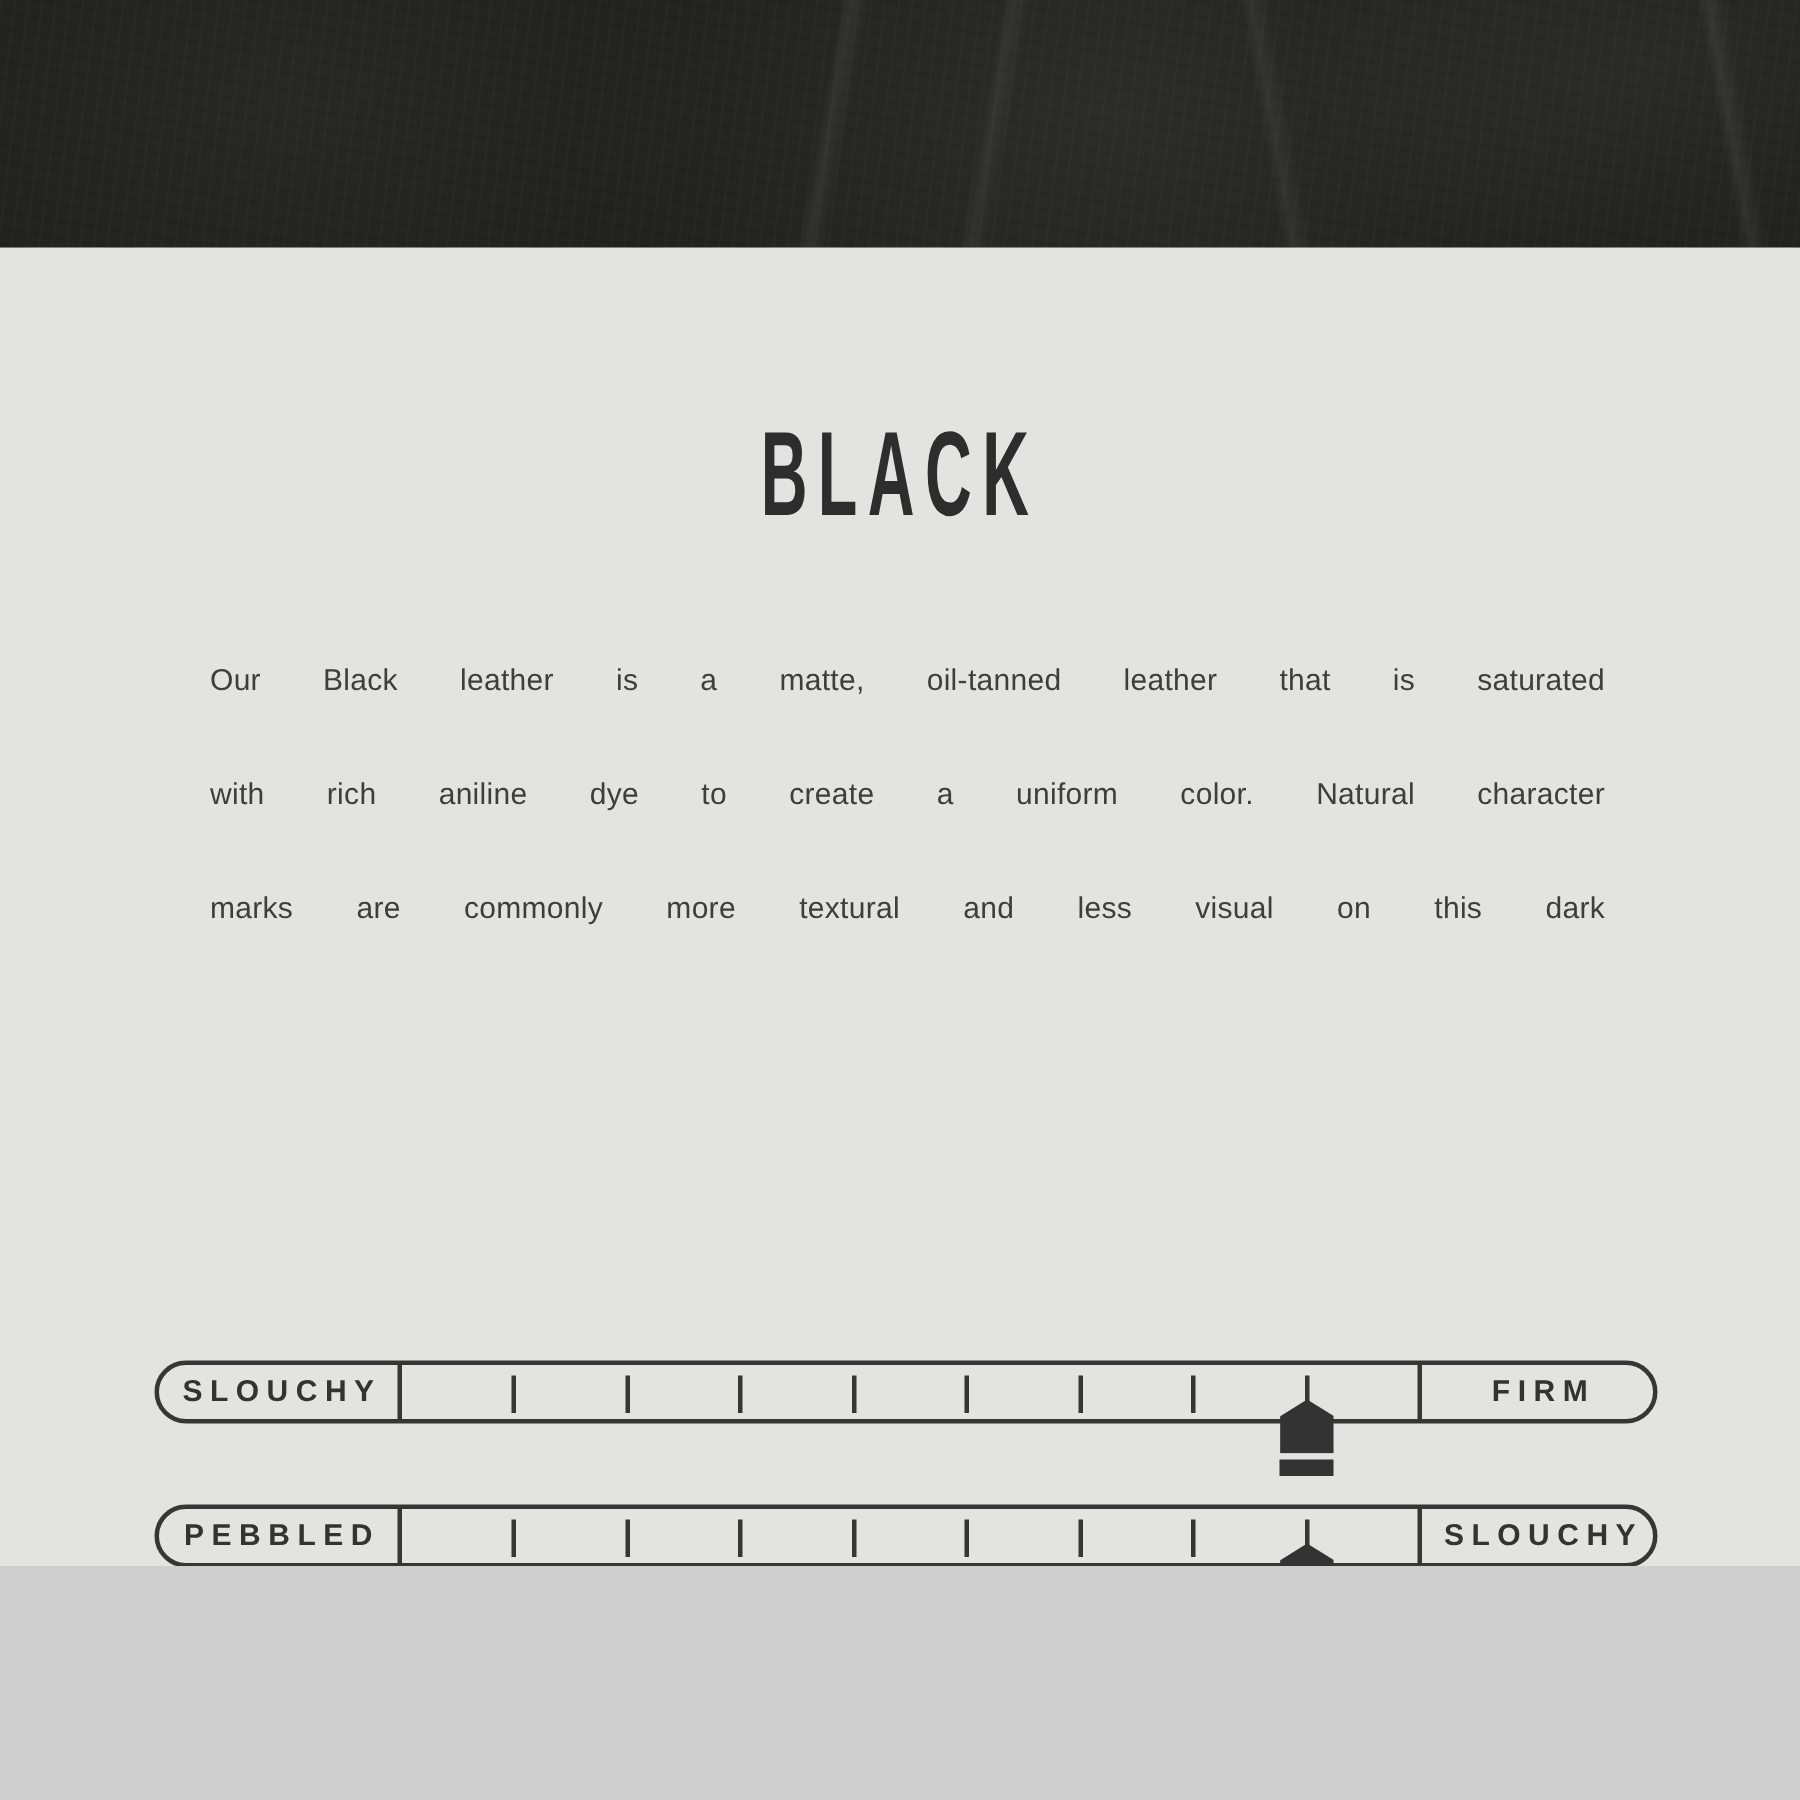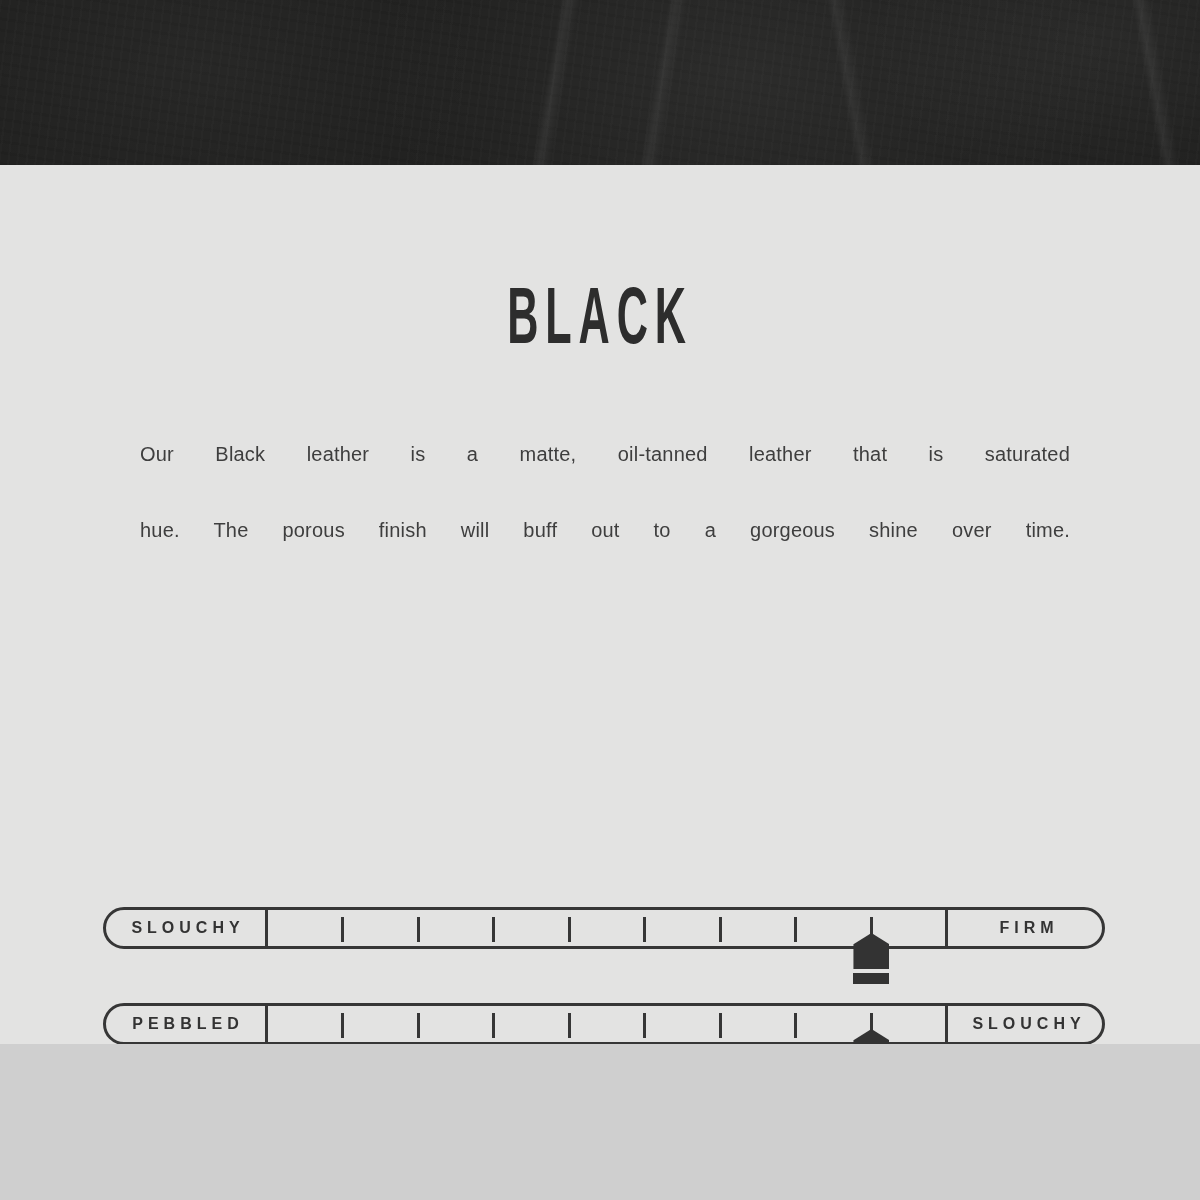--- a/index.html
+++ b/index.html
@@ -66,21 +66,21 @@
 
   .scale .divider {
     position:absolute; top:-1px; bottom:-1px; width:3px; background:#363636;
   }
   .scale .divider.left  { left:159px; }
   .scale .divider.right { left:839px; }
 
   .scale .label {
     position:absolute; top:0; bottom:0;
     display:flex; align-items:center; justify-content:center;
-    font-size:16px; font-weight:700;
+    font-size:20px; font-weight:700;
     letter-spacing:5px; padding-left:5px; 
     color:#333333;
     white-space:nowrap;
   }
   .scale .label.left  { left:0;     width:159px; }
   .scale .label.right { left:842px; width:157px; }
 
   .scale .tick {
     position:absolute; top:7px; width:3px; height:25px; background:#363636;
   }
@@ -100,21 +100,22 @@
 <body>
 
 <div class="canvas">
 
   <div class="hero"></div>
 
   <h1 class="title">BLACK</h1>
 
   <div class="description">
     <div class="line">Our Black leather is a matte, oil-tanned leather that is saturated</div>
-    <div class="line">hue.  The porous finish will buff out to a gorgeous shine over time.</div>
+    <div class="line">with rich aniline dye to create a uniform color.  Natural character</div>
+    <div class="line">marks are commonly more textural and less visual on this dark</div>
   </div>
 
   <div class="scale first">
     <div class="divider left"></div>
     <div class="divider right"></div>
     <div class="label left">SLOUCHY</div>
     <div class="label right">FIRM</div>
   <div class="tick" style="left: 235.056px;"></div>
       <div class="tick" style="left: 310.611px;"></div>
       <div class="tick" style="left: 386.167px;"></div>

